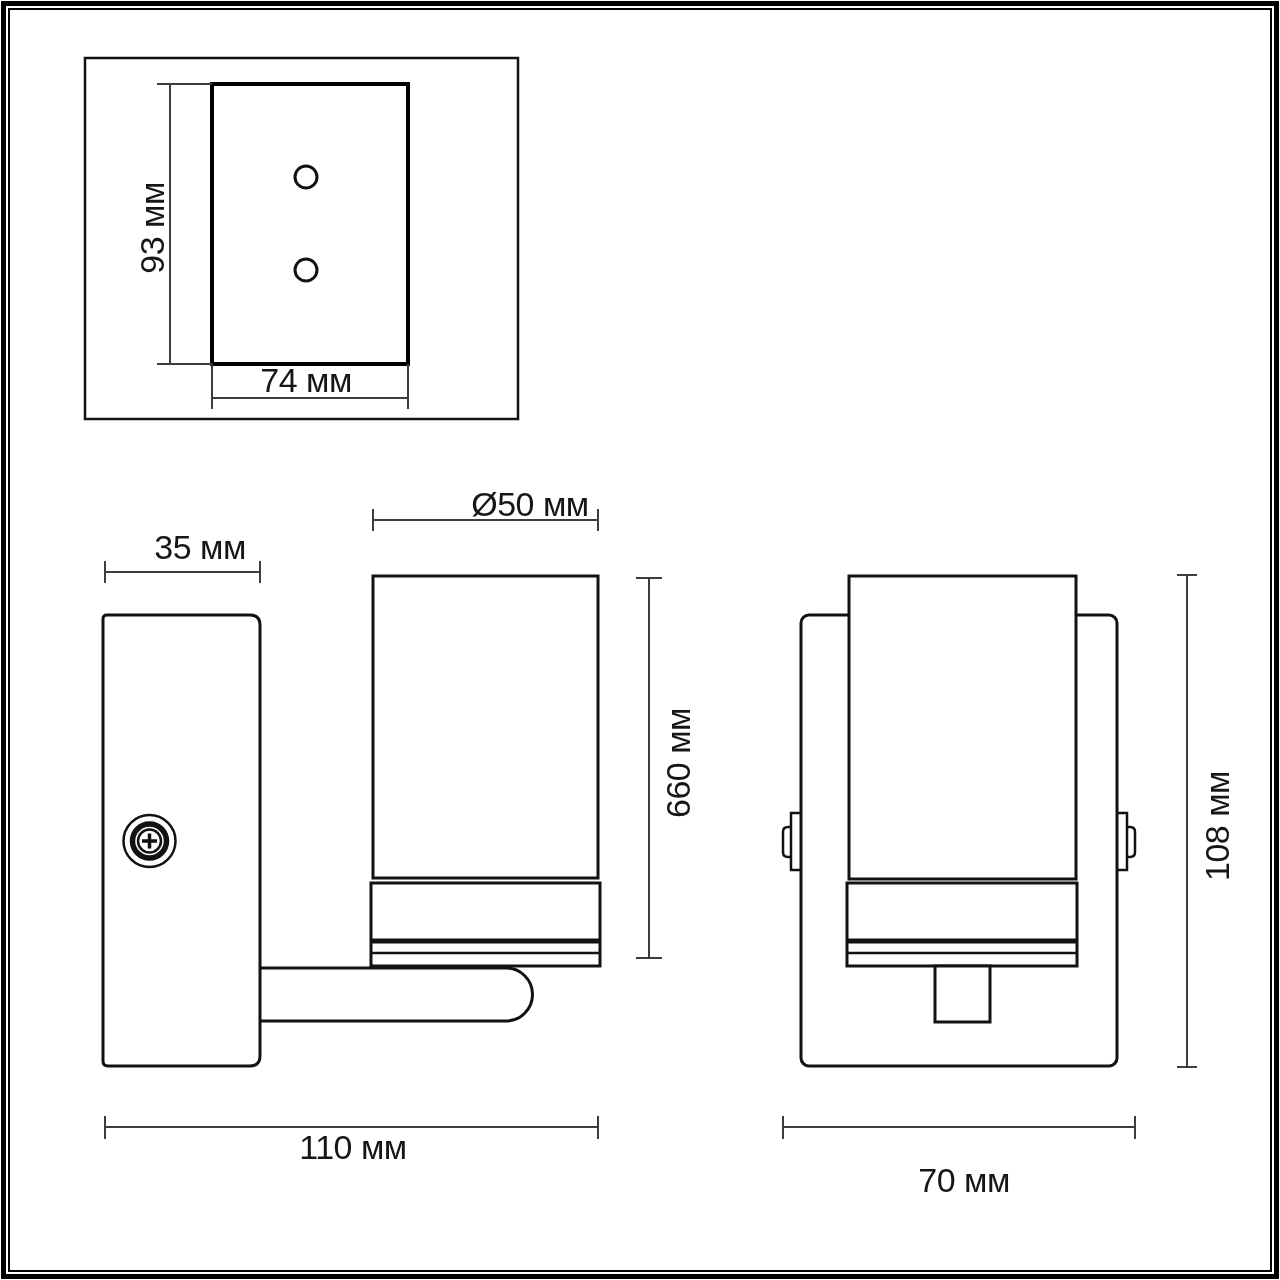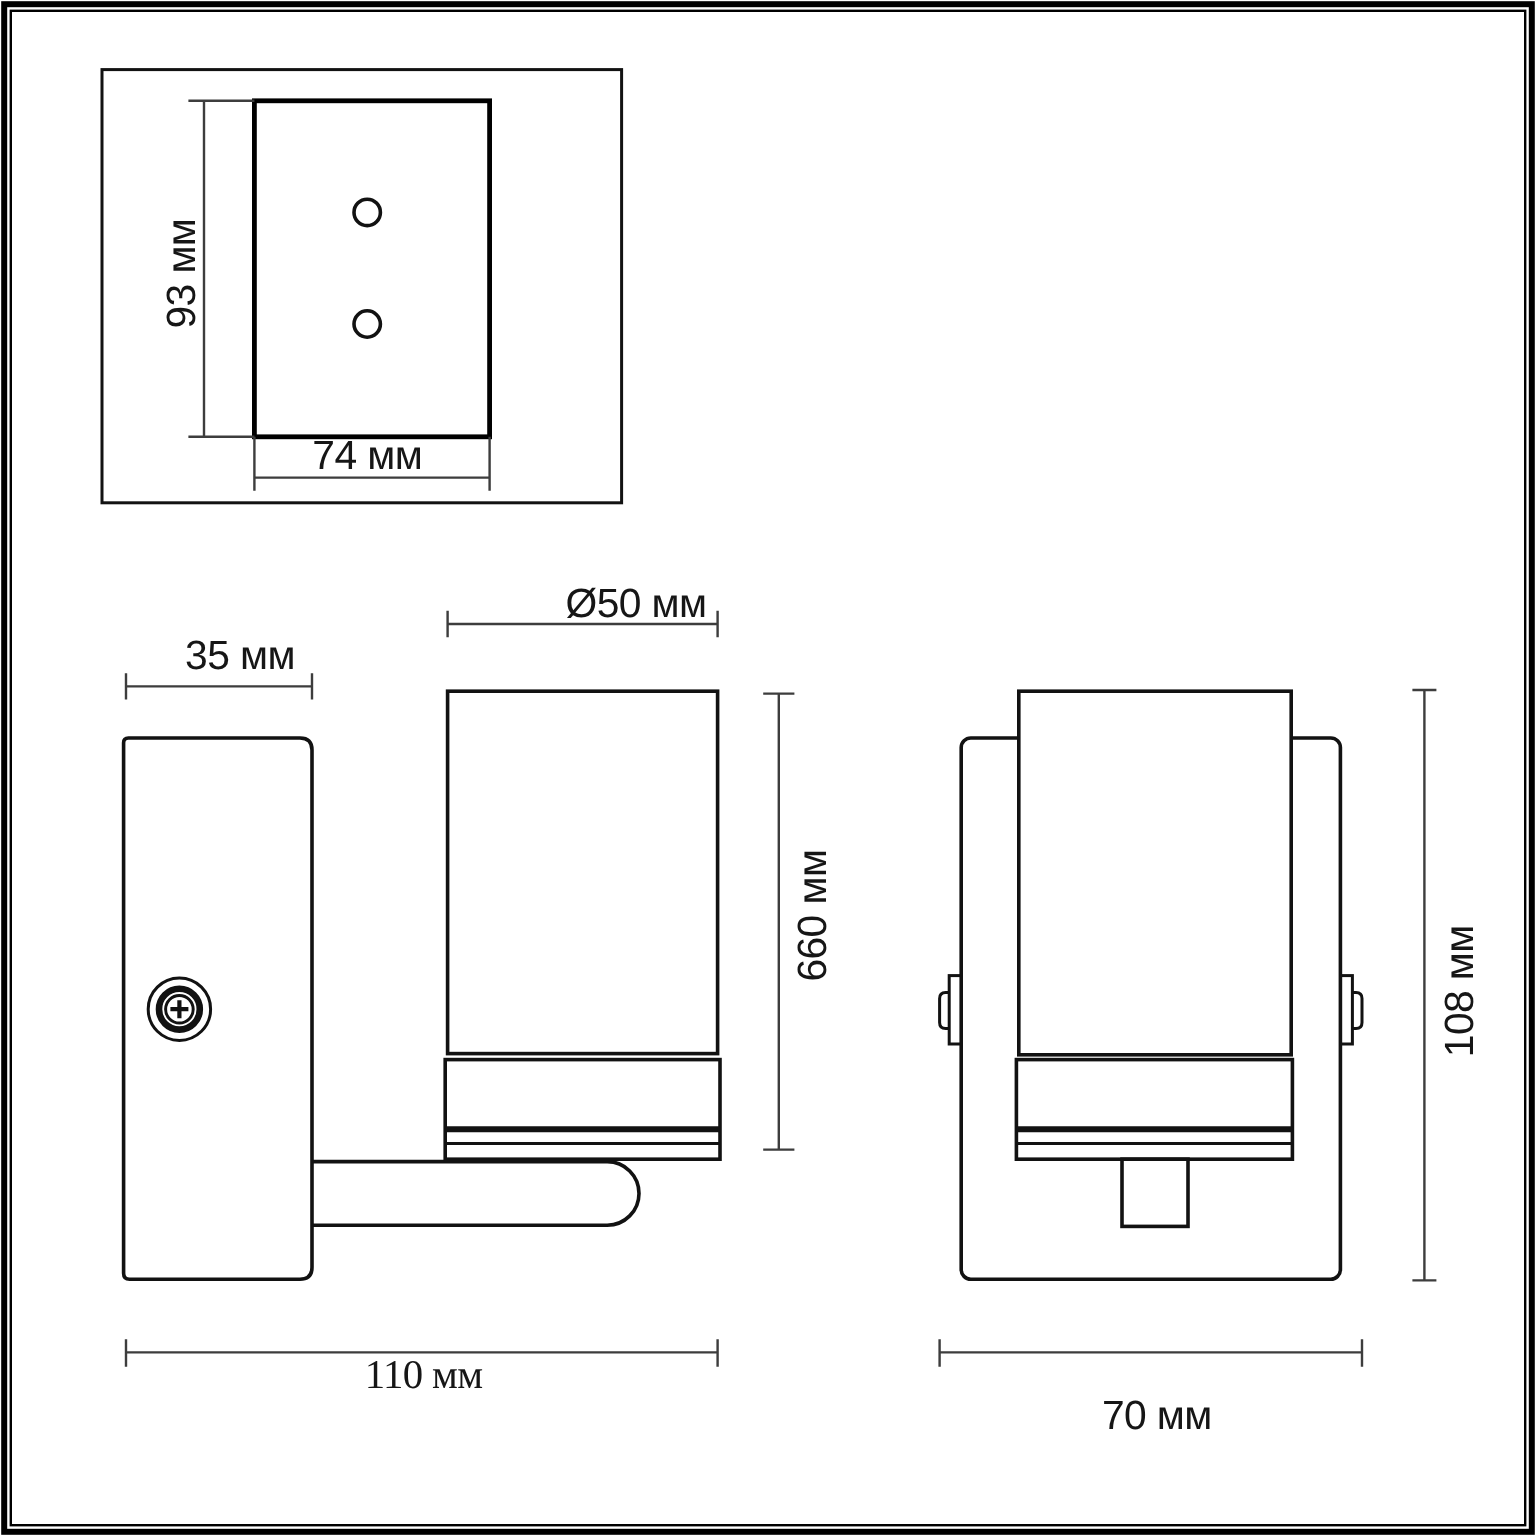--- a/index.html
+++ b/index.html
@@ -110,19 +110,19 @@
   <div class="dim-label v" style="left:152px; top:228px;">93 мм</div>
 
   <div class="dim-label" style="left:306px; top:380px;">74 мм</div>
 
   <div class="dim-label" style="left:188px; top:547px;margin-left:12px;">35 мм</div>
 
   <div class="dim-label" style="left:489px; top:504px;margin-left:41px;">Ø50 мм</div>
 
   <div class="dim-label v" style="left:678px; top:763px;">660 мм</div>
 
-  <div class="dim-label" style="left:353px; top:1147px;font-family:Liberation Serif, serif;">110 мм</div>
+  <div class="dim-label" style="left:353px; top:1147px;">110 мм</div>
 
   <div class="dim-label v" style="left:1217px; top:826px;">108 мм</div>
 
   <div class="dim-label" style="left:964px; top:1147px;margin-top:33px;">70 мм</div>
 
 </div>
 
 </body></html>

